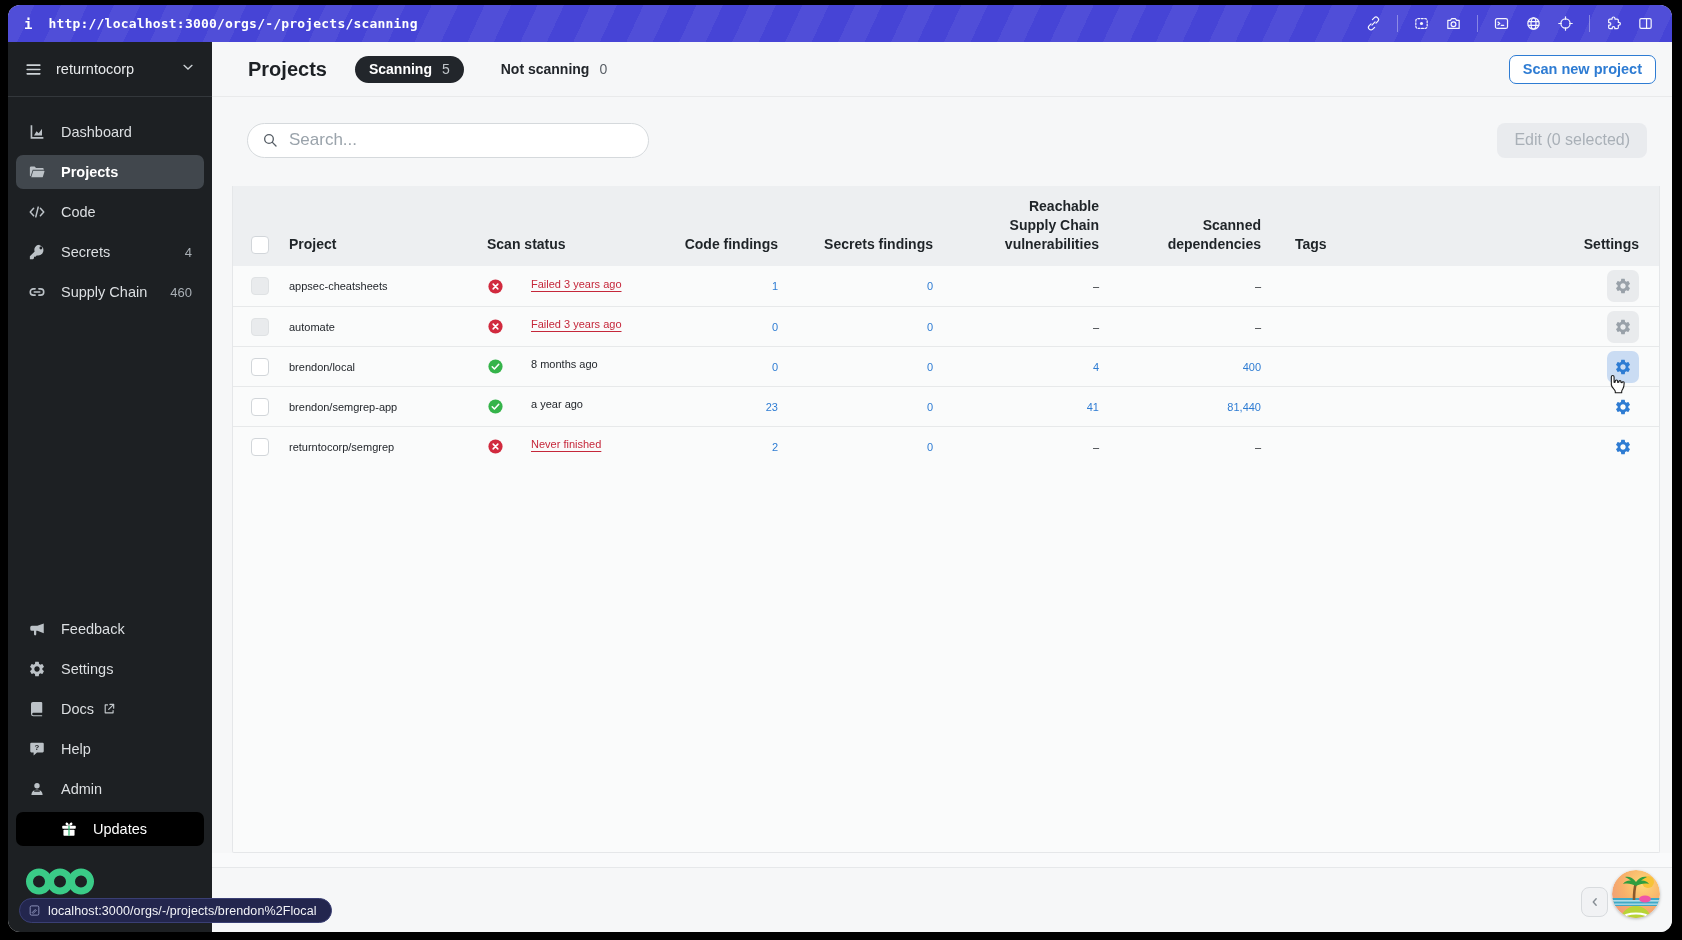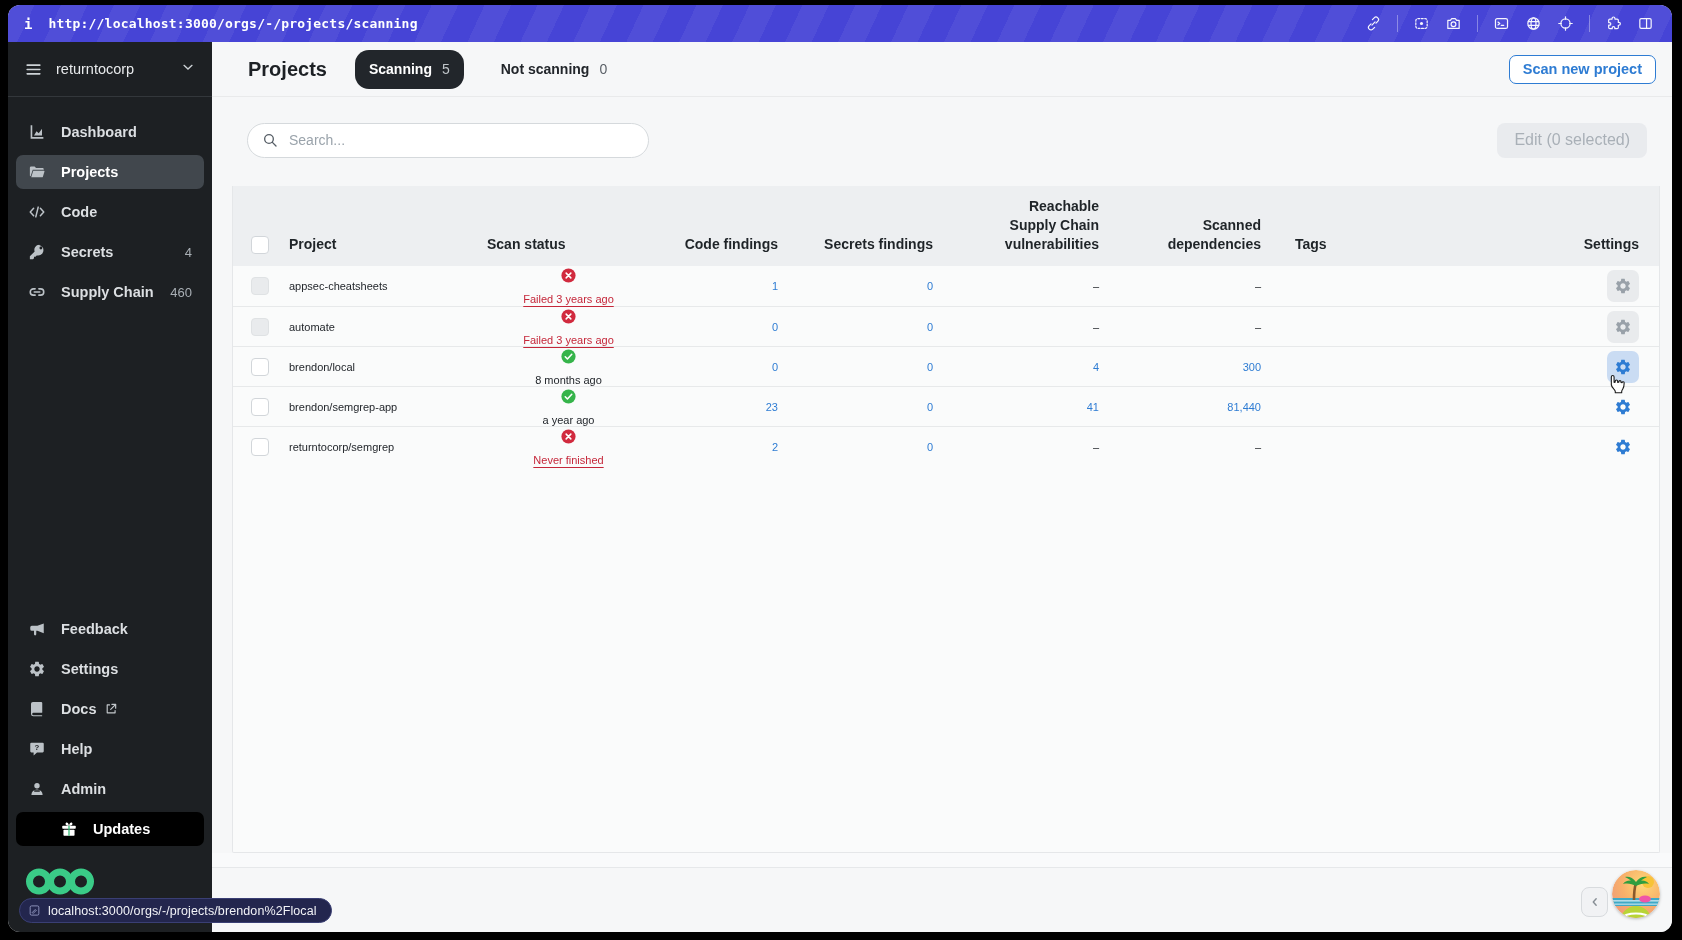--- a/index.html
+++ b/index.html
@@ -29,71 +29,71 @@
   .org-name { margin-left:13px; font-size:14.5px; font-weight:500; color:#e8eaec; }
   .org-chevron { margin-left:auto; }
   .org-chevron svg { width:16px; height:16px; }
   .sb-divider { height:1px; background:#33373b; }
 
   .nav-top { margin-top:18px; padding:0 8px; display:flex; flex-direction:column; gap:6px; }
   .nav-bottom { position:absolute; top:570px; left:8px; right:8px; display:flex; flex-direction:column; gap:6px; }
   .nav-item { height:34px; display:flex; align-items:center; border-radius:7px; padding:0 12px; cursor:pointer; font-size:14.5px; color:#dcdfe2; }
   .nav-item .nicon { width:18px; height:18px; flex:none; display:flex; align-items:center; justify-content:center; color:#bcc2c7; }
   .nav-item .nicon svg { width:18px; height:18px; display:block; }
-  .nav-item .nlabel { margin-left:15px; font-weight:700; }
+  .nav-item .nlabel { margin-left:15px; font-weight:400; }
   .nav-item .nbadge { margin-left:auto; font-size:13px; color:#a9afb5; }
   .nav-item.active { background:#41474d; }
   .nav-item.active .nlabel { font-weight:700; color:#fff; }
   .nav-item.highlight { background:#000000; color:#fff;padding-left:44px; }
   .nav-item.highlight .nicon { color:#fff; }
   .nav-item .ext-icon { margin-left:8px; display:flex; }
   .nav-item .ext-icon svg { width:14px; height:14px; stroke:#c3c8cc; stroke-width:2; fill:none; stroke-linecap:round; stroke-linejoin:round; }
 
   .sb-logo { position:absolute; left:18px; top:826px; }
   .sb-logo svg { display:block; }
 
   
   .status-pill { position:absolute; left:11px; bottom:9px; height:25px; background:#23264e; border:1px solid #3a3f74; border-radius:13px; display:flex; align-items:center; padding:0 14px 0 8px; z-index:50; }
   .status-pill .sp-icon { width:13px; height:13px; margin-right:7px; display:flex; }
   .status-pill .sp-icon svg { width:13px; height:13px; stroke:#9aa0c9; stroke-width:1.6; fill:none; }
   .status-pill .sp-text { color:#f2f3f7; font-size:12.5px; font-weight:500; letter-spacing:.1px; }
 
   
   .page-header { position:absolute; left:0; right:0; top:0; height:55px; border-bottom:1px solid #e9eaeb; display:flex; align-items:center; }
   .page-title { margin-left:36px; font-size:20px; font-weight:700; color:#1d2125; }
-  .tab-pill { margin-left:28px; height:39px; border-radius:14px; background:#22262b; color:#fff; display:flex; align-items:center; padding:0 14px; font-size:14px; font-weight:600; cursor:pointer; }
+  .tab-pill { margin-left:28px; height:27px; border-radius:14px; background:#22262b; color:#fff; display:flex; align-items:center; padding:0 14px; font-size:14px; font-weight:600; cursor:pointer; }
   .tab-pill .tab-count { margin-left:10px; color:#c0c5c9; font-weight:500; }
   .tab-plain { margin-left:37px; display:flex; align-items:center; font-size:14px; font-weight:600; color:#22262b; cursor:pointer; }
   .tab-plain .tab-count { margin-left:10px; color:#595f66; font-weight:500; }
   .primary-btn { margin-left:auto; margin-right:16px; height:29px; padding:0 13px; border:1.5px solid #2e7cd3; border-radius:7px; background:#fff; color:#2e7cd3; font-size:14.5px; font-weight:700; display:flex; align-items:center; cursor:pointer; }
 
   
   .toolbar { position:absolute; left:0; right:0; top:80px; height:36px; display:flex; align-items:center; }
   .search-box { margin-left:35px; width:402px; height:35px; background:#fff; border:1px solid #d5d9dc; border-radius:18px; display:flex; align-items:center; padding:0 14px; }
   .search-box svg { width:16px; height:16px; stroke:#565e66; stroke-width:2; fill:none; stroke-linecap:round; flex:none; }
-  .search-box input { border:none; outline:none; background:transparent; margin-left:11px; font-size:14px; color:#0f766e; width:100%; font-family:"Liberation Sans", sans-serif; }
+  .search-box input { border:none; outline:none; background:transparent; margin-left:11px; font-size:17px; color:#0f766e; width:100%; font-family:"Liberation Sans", sans-serif; }
   .search-box input::placeholder { color:#9aa3ab; }
   .edit-btn { margin-left:auto; margin-right:25px; height:35px; padding:0 17px; background:#e9ebee; border:none; border-radius:8px; color:#a9b0b7; font-size:16px; font-weight:500; cursor:default; }
 
   
   .table-card { position:absolute; left:20px; right:12px; top:144px; bottom:79px; background:#fafbfb; border:1px solid #e5e7e9; border-top:none; border-radius:0 0 2px 2px; }
   .tgrid { display:grid; grid-template-columns:56px 198px 163px 132px 155px 166px 162px 140px 1fr; align-items:center; }
   .thead { background:#edeff1; height:80px; align-items:end; padding-bottom:12px; }
   .th { font-size:14px; font-weight:700; color:#1f2428; line-height:1.35; }
   .th.right, .td.right { text-align:right; padding-right:4px; }
   .th .wrapcap { display:inline-block; max-width:106px; }
   .th-tags, .td-tags { padding-left:30px; }
   .th-settings, .td-settings { text-align:right; padding-right:20px; }
 
   .trow { height:40px; border-top:1px solid #e7e9ea; background:#fafbfb; font-size:11px; color:#23272c; }
   .trow:first-child { border-top:none; }
   .cb { width:18px; height:18px; margin-left:18px; background:#fff; border:1px solid #d2d6da; border-radius:4px; cursor:pointer; }
   .cb.muted { background:#e9ebed; border-color:#dfe2e4; }
   .proj { font-weight:400; cursor:pointer; }
-  .scan-status { display:flex; align-items:center; gap:9px;flex-direction:column; }
+  .scan-status { display:flex; gap:27px; }
   .scan-status .sicon { width:17px; height:17px; flex:none; display:flex; }
   .scan-status .sicon svg { width:17px; height:17px; display:block; }
   .status-failed { color:#c5273a; text-decoration:underline; text-underline-offset:3px; cursor:pointer; }
   .status-ok { color:#23272c; }
   .num { color:#2e7cd3; cursor:pointer; }
   .dash { color:#23272c; }
   .gearbtn { display:inline-flex; width:32px; height:32px; border-radius:7px; align-items:center; justify-content:center; cursor:pointer; vertical-align:middle; }
   .gearbtn svg { width:18px; height:18px; display:block; }
   .gearbtn.gray { background:#e9ebed; color:#99a1a9; }
   .gearbtn.blue { color:#2e7cd3; }
@@ -401,21 +401,21 @@
                   <svg viewBox="0 0 24 24">
                     <circle cx="12" cy="12" r="10" fill="#35b44a"></circle>
                     <path d="M7.4 12.4l3.1 3.1 6.1-6.6" stroke="#fff" stroke-width="2.2" fill="none" stroke-linecap="round" stroke-linejoin="round"></path>
                   </svg>
                 </span>
                 <span class="status-ok">8 months ago</span>
               </div>
               <div class="td right"><span class="num">0</span></div>
               <div class="td right"><span class="num">0</span></div>
               <div class="td right"><span class="num">4</span></div>
-              <div class="td right"><span class="num">300</span></div>
+              <div class="td right"><span class="num">400</span></div>
               <div class="td td-tags"></div>
               <div class="td td-settings"><span class="gearbtn hover">
                   <svg viewBox="0 0 24 24" fill="currentColor">
                     <path d="M19.14 12.94c.04-.3.06-.61.06-.94 0-.32-.02-.64-.07-.94l2.03-1.58a.49.49 0 0 0 .12-.61l-1.92-3.32a.488.488 0 0 0-.59-.22l-2.39.96c-.5-.38-1.03-.7-1.62-.94l-.36-2.54a.484.484 0 0 0-.48-.41h-3.84c-.24 0-.43.17-.47.41l-.36 2.54c-.59.24-1.13.57-1.62.94l-2.39-.96c-.22-.08-.47 0-.59.22L2.74 8.87c-.12.21-.08.47.12.61l2.03 1.58c-.05.3-.09.63-.09.94s.02.64.07.94l-2.03 1.58a.49.49 0 0 0-.12.61l1.92 3.32c.12.22.37.29.59.22l2.39-.96c.5.38 1.03.7 1.62.94l.36 2.54c.05.24.24.41.48.41h3.84c.24 0 .44-.17.47-.41l.36-2.54c.59-.24 1.13-.56 1.62-.94l2.39.96c.22.08.47 0 .59-.22l1.92-3.32c.12-.22.07-.47-.12-.61l-2.01-1.58zM12 15.6c-1.98 0-3.6-1.62-3.6-3.6s1.62-3.6 3.6-3.6 3.6 1.62 3.6 3.6-1.62 3.6-3.6 3.6z"></path>
                   </svg>
                 </span></div>
             </div>
             <div class="tgrid trow">
               <div>
                 <div class="cb"></div>

